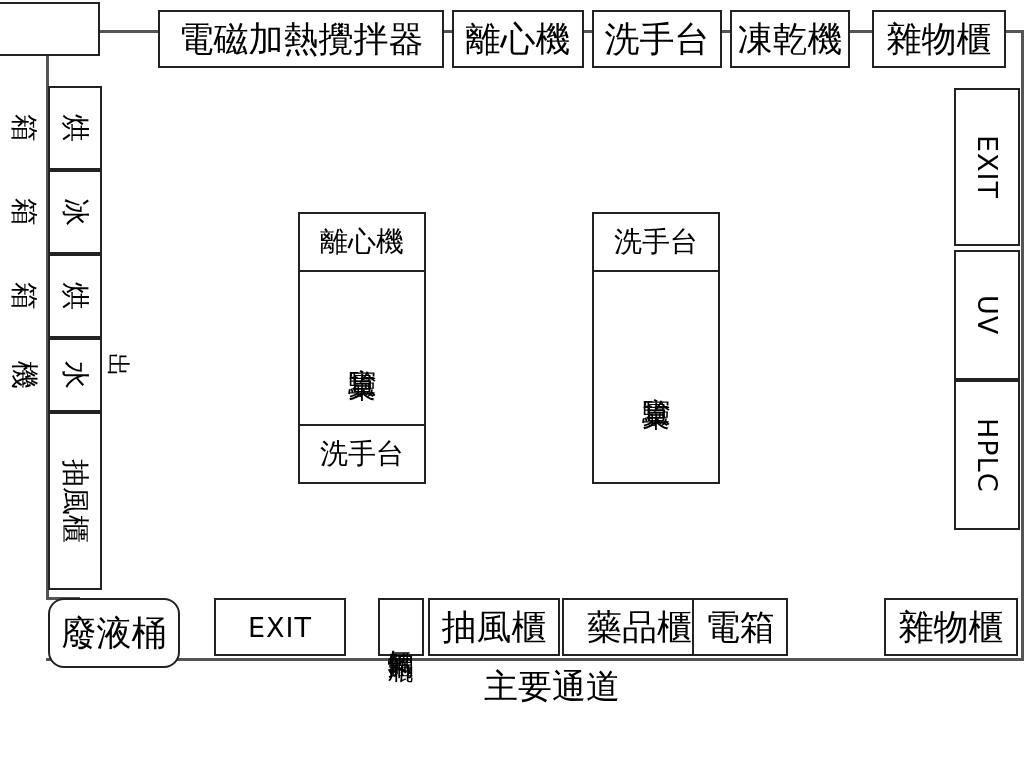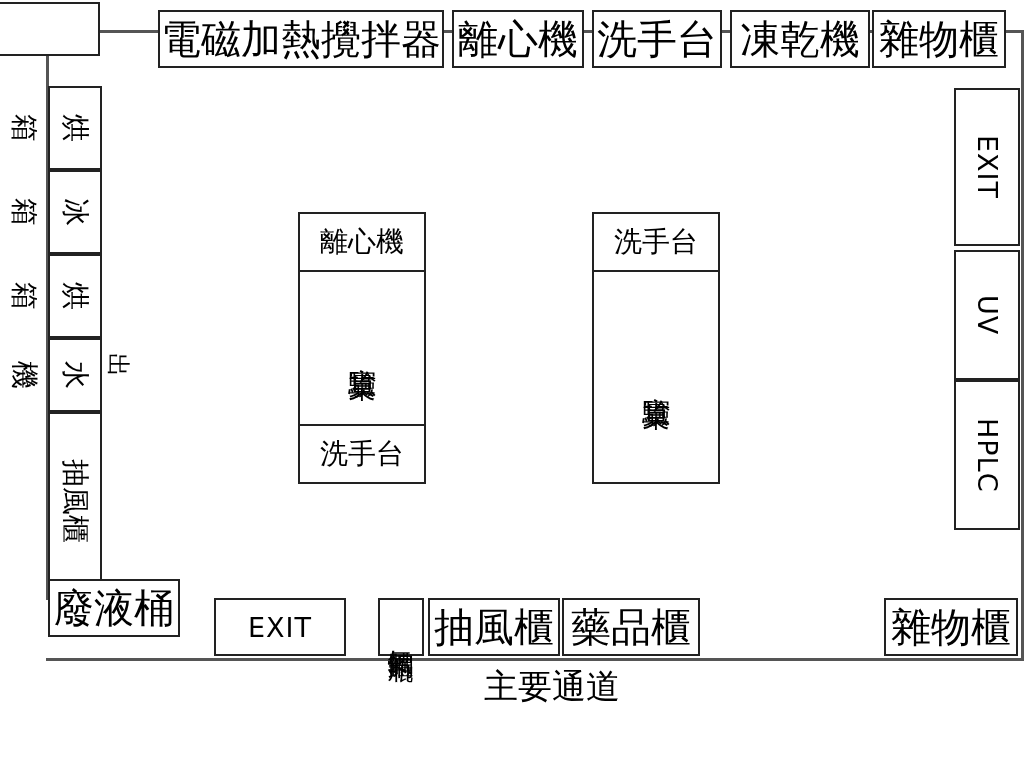--- a/index.html
+++ b/index.html
@@ -49,21 +49,21 @@
     writing-mode: vertical-rl;
     text-orientation: sideways;
     transform: rotate(0deg);
   }
   .vert-cjk {          
     writing-mode: vertical-rl;
     text-orientation: upright;
     letter-spacing: 2px;
   }
   .label-cjk { font-family: "DejaVu Sans", "Liberation Sans", sans-serif; }
-  .fs-lg  { font-size: 40px; }
+  .fs-lg  { font-size: 35px; }
   .fs-md  { font-size: 28px; }
   .fs-sm  { font-size: 26px; }
   .fs-xs  { font-size: 24px; }
   .fs-lat { font-size: 27px; letter-spacing: 1px; }
 </style>
 </head>
 <body>
 
 <div id="plan">
 
@@ -80,21 +80,21 @@
 
   <div class="box" style="left:158px; top:10px; width:286px; height:58px;">
     <span class="label-cjk fs-lg">電磁加熱攪拌器</span>
   </div>
   <div class="box" style="left:452px; top:10px; width:132px; height:58px;">
     <span class="label-cjk fs-lg">離心機</span>
   </div>
   <div class="box" style="left:592px; top:10px; width:130px; height:58px;">
     <span class="label-cjk fs-lg">洗手台</span>
   </div>
-  <div class="box" style="left:730px; top:10px; width:140px; height:58px;">
+  <div class="box" style="left:730px; top:10px; width:120px; height:58px;">
     <span class="label-cjk fs-lg">凍乾機</span>
   </div>
   <div class="box" style="left:872px; top:10px; width:134px; height:58px;">
     <span class="label-cjk fs-lg">雜物櫃</span>
   </div>
 
   <div class="box" style="left:48px; top:86px; width:54px; height:84px;">
     <span class="label-cjk fs-md rot-cw">烘</span>
   </div>
   <div class="box" style="left:48px; top:170px; width:54px; height:84px;">
@@ -151,36 +151,39 @@
 
   <div class="box" style="left:592px; top:212px; width:128px; height:272px; display:block;">
     <div class="box" style="left:-2px; top:-2px; width:128px; height:60px;">
       <span class="label-cjk fs-md">洗手台</span>
     </div>
     <div class="plain" style="left:0px; top:58px; width:124px; height:212px;">
       <span class="label-cjk fs-md vert-cjk">實驗桌</span>
     </div>
   </div>
 
-  <div class="box" style="left:48px; top:579px; width:132px; height:58px;">
+  <div class="box" style="left:48px; top:598px; width:132px; height:70px;border-radius:16px;">
     <span class="label-cjk fs-lg">廢液桶</span>
   </div>
   <div class="box" style="left:214px; top:598px; width:132px; height:58px;">
     <span class="fs-lat">EXIT</span>
   </div>
 
   <div class="box" style="left:378px; top:598px; width:46px; height:58px;">
     <span class="label-cjk fs-sm vert-cjk" style="position:absolute; top:-72px; left:50%; transform:translateX(-50%); height:212px;">氣體鋼瓶</span>
   </div>
 
   <div class="box" style="left:428px; top:598px; width:132px; height:58px;">
     <span class="label-cjk fs-lg">抽風櫃</span>
   </div>
-  <div class="box" style="left:562px; top:598px; width:138px; height:58px;">
+  <div class="box" style="left:562px; top:598px; width:155px; height:58px;">
     <span class="label-cjk fs-lg">藥品櫃</span>
+  </div>
+  <div class="box" style="left:692px; top:598px; width:96px; height:58px;">
+    <span class="label-cjk fs-lg">電箱</span>
   </div>
   <div class="box" style="left:884px; top:598px; width:134px; height:58px;">
     <span class="label-cjk fs-lg">雜物櫃</span>
   </div>
 
   <div class="plain" style="left:452px; top:663px; width:200px; height:48px;">
     <span class="label-cjk" style="font-size:34px;">主要通道</span>
   </div>
 
 </div>

